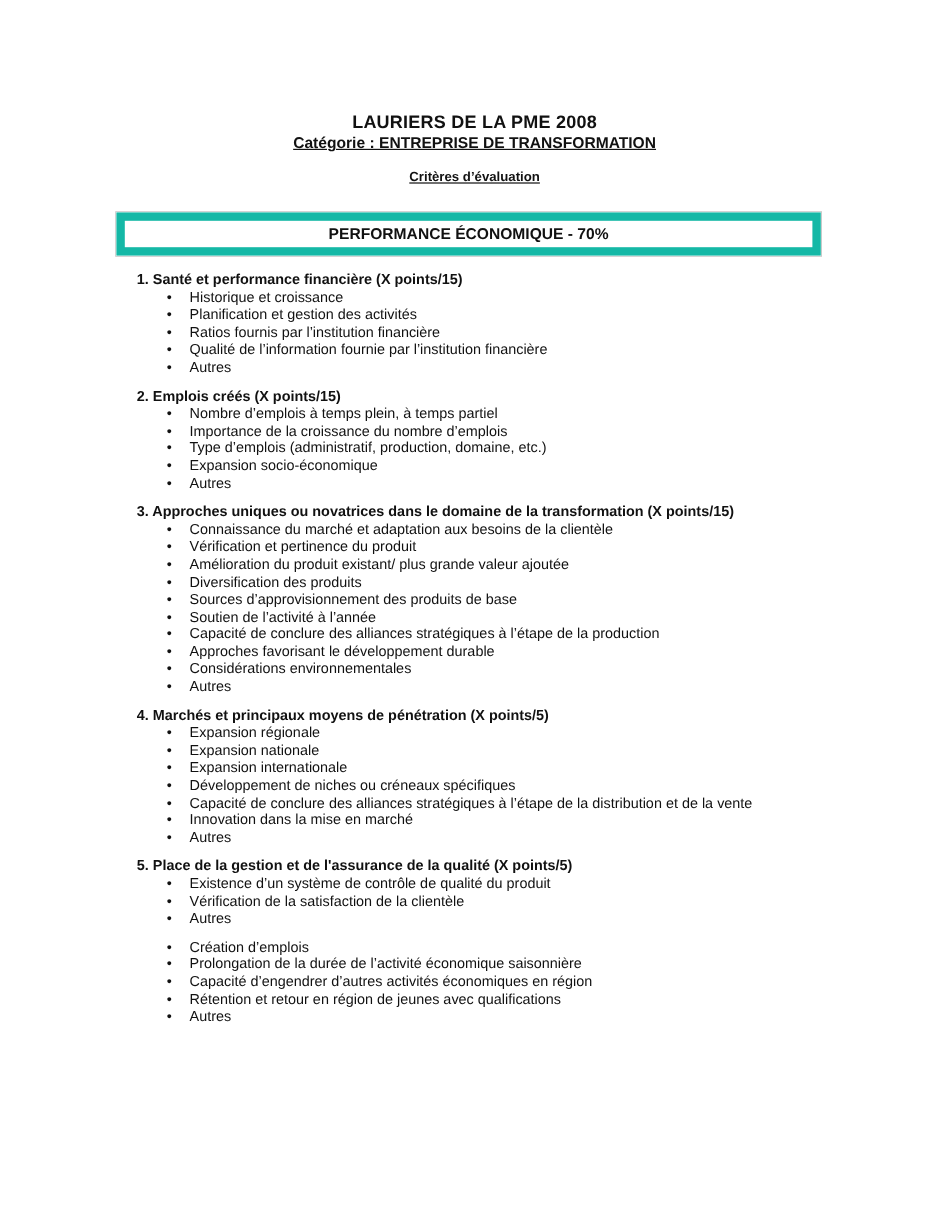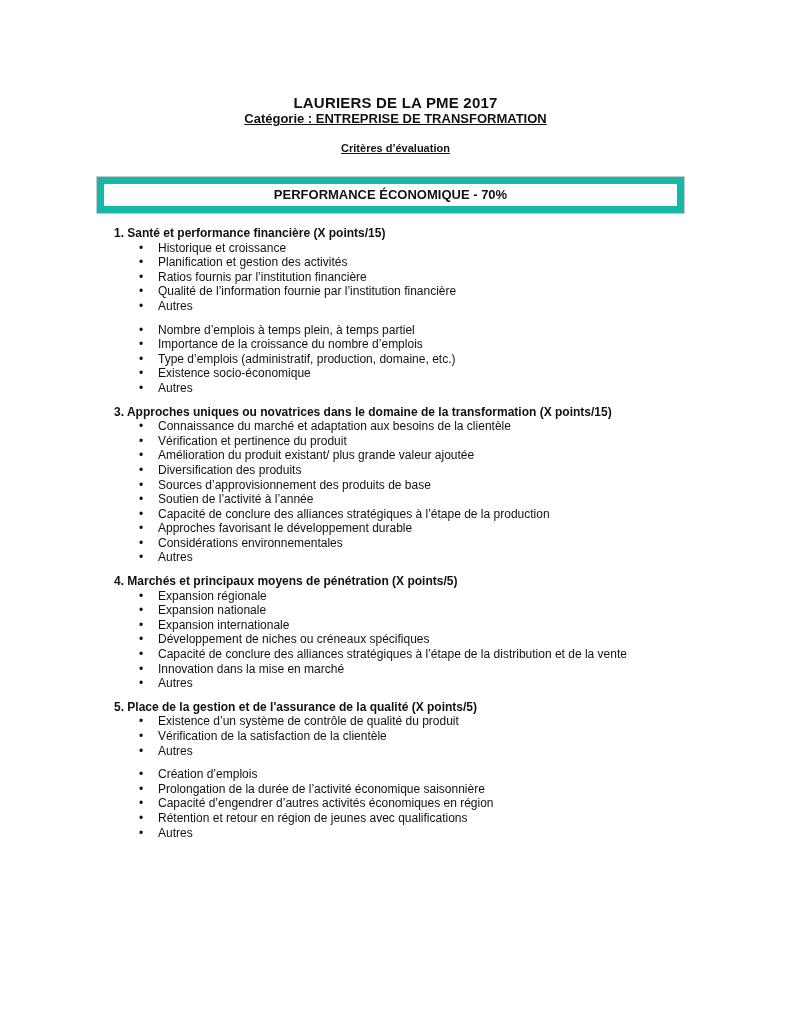--- a/index.html
+++ b/index.html
@@ -61,46 +61,47 @@
     flex: 0 0 19px;
     font-size: 12px;
   }
 </style>
 </head>
 <body>
 
 <div class="page">
 
   <div class="header-block">
-    <div class="doc-title">LAURIERS DE LA PME 2017</div>
+    <div class="doc-title">LAURIERS DE LA PME 2008</div>
     <div class="category-line">Catégorie : ENTREPRISE DE TRANSFORMATION</div>
     <div class="subtitle-line">Critères d’évaluation</div>
   </div>
 
   <div class="banner">PERFORMANCE ÉCONOMIQUE - 70%</div>
 
   <div class="content">
 
     <div class="section">
       <div class="section-heading">1. Santé et performance financière (X points/15)</div>
       <ul class="bullet-list">
         <li class="bullet-row">Historique et croissance</li>
         <li class="bullet-row">Planification et gestion des activités</li>
         <li class="bullet-row">Ratios fournis par l’institution financière</li>
         <li class="bullet-row">Qualité de l’information fournie par l’institution financière</li>
         <li class="bullet-row">Autres</li>
       </ul>
     </div>
 
     <div class="section">
+      <div class="section-heading">2. Emplois créés (X points/15)</div>
       <ul class="bullet-list">
         <li class="bullet-row">Nombre d’emplois à temps plein, à temps partiel</li>
         <li class="bullet-row">Importance de la croissance du nombre d’emplois</li>
         <li class="bullet-row">Type d’emplois (administratif, production, domaine, etc.)</li>
-        <li class="bullet-row">Existence socio-économique</li>
+        <li class="bullet-row">Expansion socio-économique</li>
         <li class="bullet-row">Autres</li>
       </ul>
     </div>
 
     <div class="section">
       <div class="section-heading">3. Approches uniques ou novatrices dans le domaine de la transformation (X points/15)</div>
       <ul class="bullet-list">
         <li class="bullet-row">Connaissance du marché et adaptation aux besoins de la clientèle</li>
         <li class="bullet-row">Vérification et pertinence du produit</li>
         <li class="bullet-row">Amélioration du produit existant/ plus grande valeur ajoutée</li>

